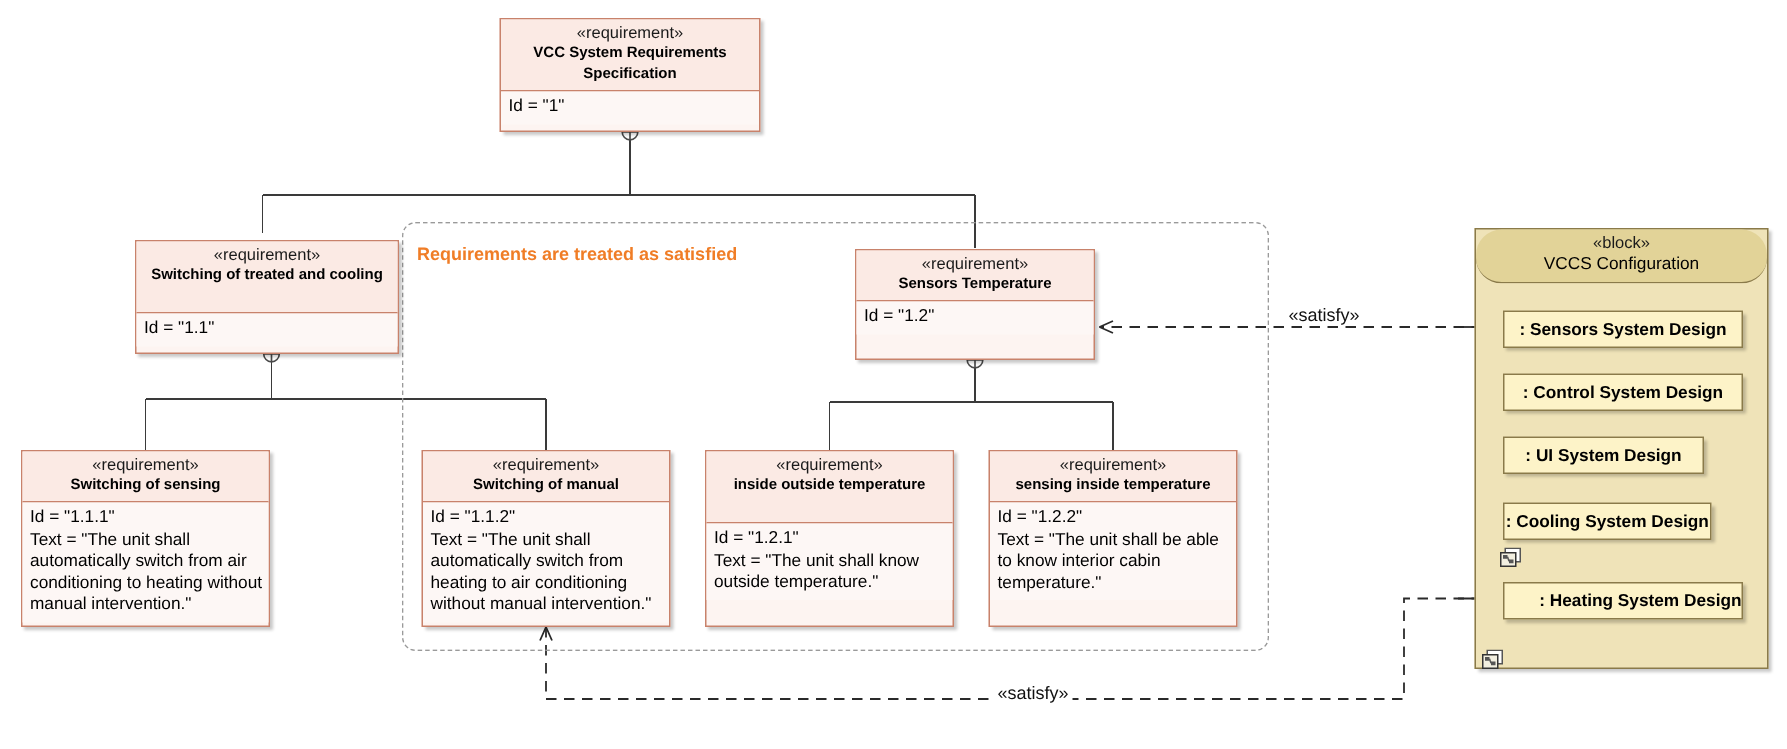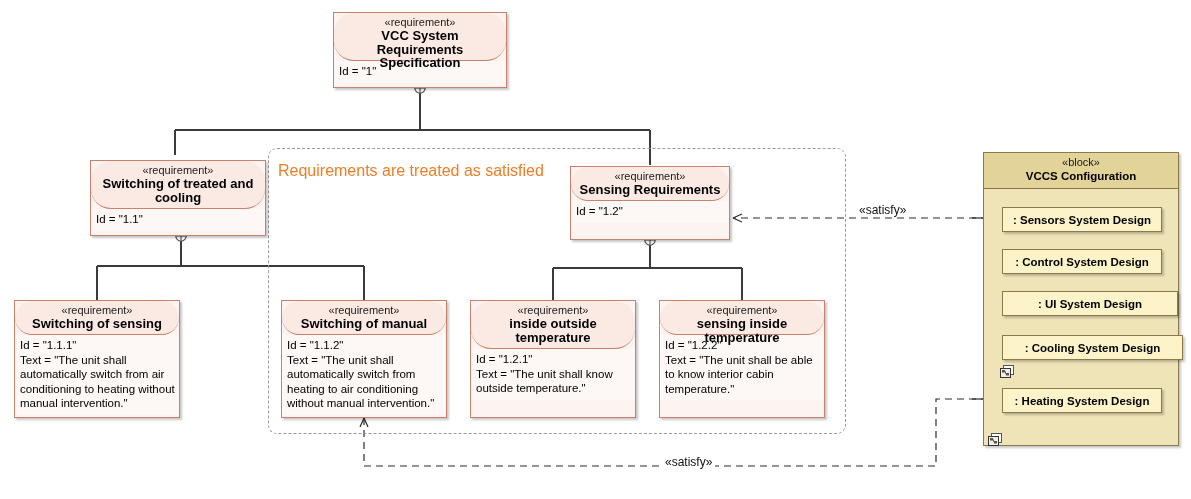--- a/index.html
+++ b/index.html
@@ -21,32 +21,31 @@
     box-sizing:border-box;
     box-shadow:2px 2px 2px rgba(0,0,0,.22);
     z-index:5;
   }
   .req .hdr{
     background:#fbeae4;
     border-bottom:1px solid #c8826b;
     padding:3px 4px 4px 4px;
     text-align:center;
     box-sizing:border-box;
-    border-radius:20px;
   }
   .req .stereo{
     display:block;
     font-size:11px;
     color:#1a1a1a;
     line-height:13px;
     font-weight:400;
   }
   .req .nm{
     display:block;
-    font-size:13px;
+    font-size:10px;
     font-weight:bold;
     color:#000;
     line-height:13.5px;
   }
   .req .body{
     background:#fdf7f5;
     padding:3px 4px 4px 5px;
     box-sizing:border-box;
     font-size:11.5px;
     line-height:14.5px;
@@ -65,21 +64,21 @@
     z-index:5;
   }
   .blk .hdr{
     background:#e2d398;
     border-bottom:1px solid #8a7a4a;
     text-align:center;
     padding:3px 4px 4px 4px;
     box-sizing:border-box;
   }
   .blk .hdr .stereo{font-size:11px;line-height:13px;color:#1a1a1a;display:block;}
-  .blk .hdr .nm{font-size:11.5px;font-weight:bold;line-height:14px;color:#000;display:block;}
+  .blk .hdr .nm{font-size:11.5px;font-weight:normal;line-height:14px;color:#000;display:block;}
 
   .part{
     position:absolute;
     border:1px solid #8a7a4a;
     background:#fdf3c8;
     box-sizing:border-box;
     box-shadow:2px 2px 2px rgba(0,0,0,.22);
     display:flex;align-items:center;justify-content:center;
     font-size:11.5px;font-weight:bold;color:#000;
   }
@@ -92,22 +91,22 @@
     position:absolute;
     border:1px dashed #9a9a9a;
     border-radius:9px;
     box-sizing:border-box;
     z-index:1;
     background:transparent;
   }
   #frameNote{
     position:absolute;
     color:#f07d26;
-    font-size:16px;
-    font-weight:normal;
+    font-size:12px;
+    font-weight:bold;
     z-index:6;
     white-space:nowrap;
   }
 
   .satlbl{
     position:absolute;
     font-size:12px;
     color:#111;
     background:#fff;
     padding:0 3px;
@@ -171,21 +170,21 @@
     <div class="hdr" style="height:48px;">
       <span class="stereo">«requirement»</span>
       <span class="nm">Switching of treated and cooling</span>
     </div>
     <div class="body">Id = "1.1"</div>
   </div>
 
   <div class="req" style="left:570px;top:166px;width:160px;height:74px;">
     <div class="hdr" style="height:34px;">
       <span class="stereo">«requirement»</span>
-      <span class="nm">Sensing Requirements</span>
+      <span class="nm">Sensors Temperature</span>
     </div>
     <div class="body">Id = "1.2"</div>
   </div>
 
   <div class="req" style="left:14px;top:300px;width:166px;height:118px;">
     <div class="hdr" style="height:34px;">
       <span class="stereo">«requirement»</span>
       <span class="nm">Switching of sensing</span>
     </div>
     <div class="body">Id = "1.1.1"
@@ -213,42 +212,42 @@
   <div class="req" style="left:659px;top:300px;width:166px;height:118px;">
     <div class="hdr" style="height:34px;">
       <span class="stereo">«requirement»</span>
       <span class="nm">sensing inside temperature</span>
     </div>
     <div class="body">Id = "1.2.2"
 Text = "The unit shall be able to know interior cabin temperature."</div>
   </div>
 
   <div class="blk" style="left:983px;top:152px;width:196px;height:294px;">
-    <div class="hdr" style="height:36px;">
+    <div class="hdr" style="height:36px;border-radius:17px;">
       <span class="stereo">«block»</span>
       <span class="nm">VCCS Configuration</span>
     </div>
 
     <div class="part" style="left:18px;top:54px;width:160px;height:25px;">
       <span>: Sensors System Design</span>
     </div>
 
     <div class="part" style="left:18px;top:96px;width:160px;height:25px;">
       <span>: Control System Design</span>
     </div>
 
-    <div class="part" style="left:18px;top:138px;width:176px;height:25px;">
+    <div class="part" style="left:18px;top:138px;width:134px;height:25px;">
       <span>: UI System Design</span>
     </div>
 
-    <div class="part" style="left:18px;top:182px;width:181px;height:25px;">
+    <div class="part" style="left:18px;top:182px;width:139px;height:25px;">
       <span>: Cooling System Design</span>
     </div>
 
-    <div class="part" style="left:18px;top:235px;width:160px;height:25px;">
+    <div class="part" style="left:18px;top:235px;width:160px;height:25px;justify-content:flex-end;">
       <span>: Heating System Design</span>
     </div>
   </div>
 
   <svg class="diagicon" viewBox="0 0 15 14" style="left:1000px;top:365px;">
     <rect x="3.5" y="0.5" width="10" height="9" fill="#ffffff" stroke="#555"></rect>
     <rect x="0.5" y="3.5" width="10" height="9" fill="#f2efe0" stroke="#333"></rect>
     <rect x="2" y="5" width="3" height="2.5" fill="#555"></rect>
     <rect x="6" y="8" width="3" height="2.5" fill="#555"></rect>
     <path d="M5,6.2 L6,9.2" stroke="#555"></path>

